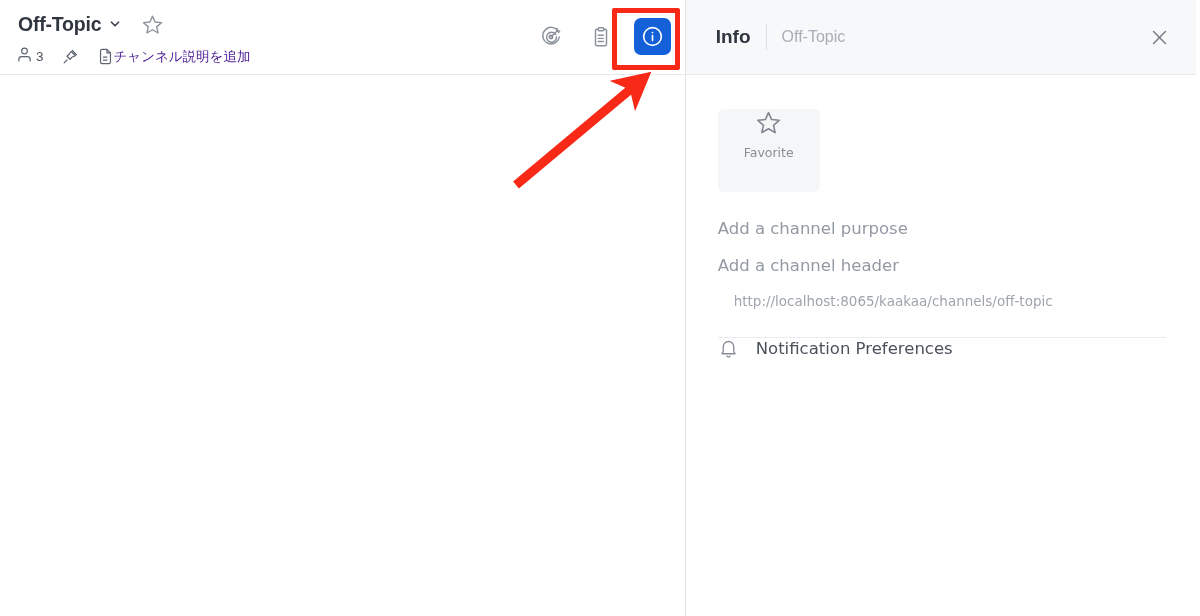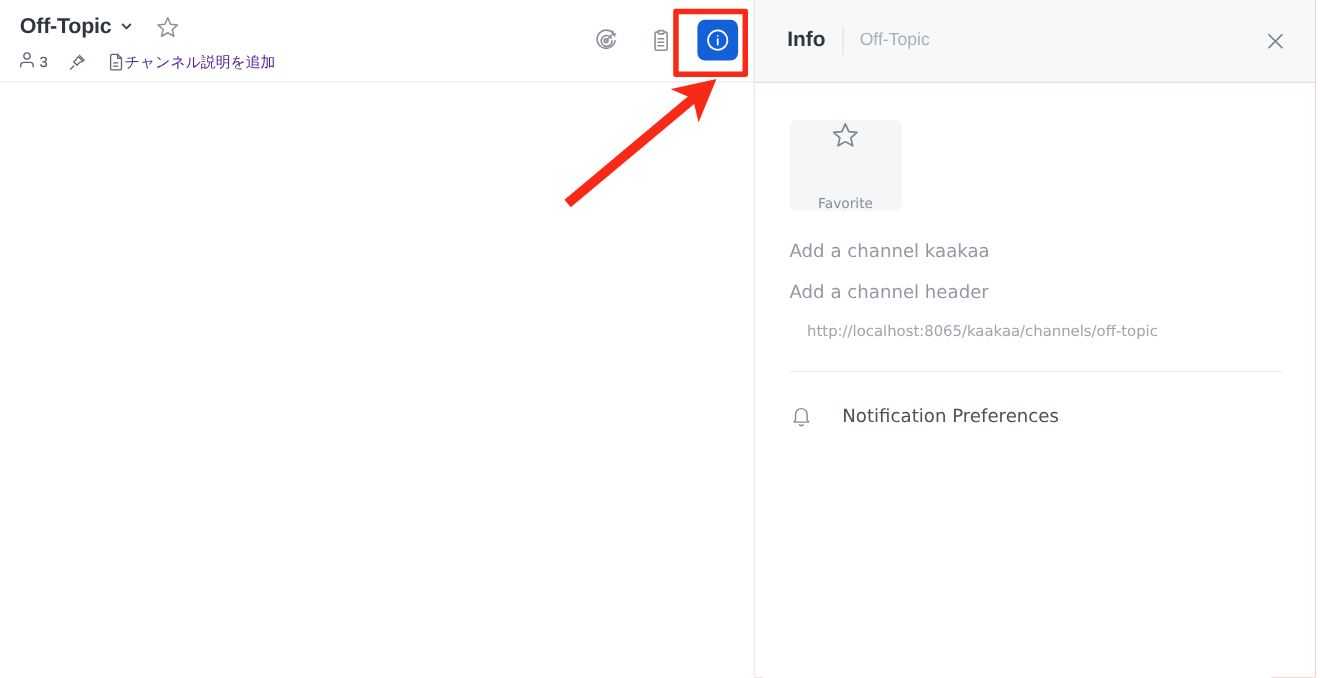--- a/index.html
+++ b/index.html
@@ -50,21 +50,21 @@
     color: #8a9099; border-radius: 5px; background: transparent; border: none; cursor: pointer;
   }
   .hdr-icon-btn.active {
     background: #1460d8; color: #ffffff;
     border-radius: 7px; width: 37px; height: 37px;
   }
   .msg-area { height: 541px; background: #ffffff; }
 
   
   .rhs {
-    width: 512px; height: 616px; background: #ef4444;
+    width: 512px; height: 616px; background: #f0abfc;
     display: flex; flex-direction: column;
   }
   .rhs-header {
     height: 75px; background: #f7f8f9;
     border-bottom: 1px solid #e8e9eb;
     display: flex; align-items: center; padding: 0 18px 0 30px;
     position: relative;
   }
   .rhs-title { font-size: 19px; font-weight: bold; color: #2f3640; }
   .rhs-divider-v { width: 1px; height: 26px; background: #dcdee1; margin: 0 15px; }
@@ -73,41 +73,41 @@
     position: absolute; right: 22px; top: 50%; transform: translateY(-50%);
     width: 30px; height: 30px; display: flex; align-items: center; justify-content: center;
     color: #777d87; background: none; border: none; cursor: pointer;
   }
 
   .rhs-body { flex: 1; padding: 34px 30px 0 32px; background: #ffffff; }
 
   .action-grid { display: flex; gap: 14px; }
   .action-btn {
     width: 102px; height: 83px; background: #f5f6f7; border-radius: 6px;
-    display: flex; flex-direction: column; align-items: center; justify-content: space-between;
+    display: flex; flex-direction: column; align-items: center; justify-content: flex-start;
     gap: 10px; border: none; cursor: pointer; padding: 0;
   }
   .action-ico { color: #7f858f; display: flex; align-items: center; justify-content: center; height: 26px; }
   .action-lbl { font-size: 12.5px; color: #888e98; font-family: "DejaVu Sans", sans-serif; }
 
   .meta-block { margin-top: 27px; }
   .meta-link {
     display: block; font-size: 16.5px; color: #9399a3;
     font-family: "DejaVu Sans", sans-serif; margin-bottom: 18px;
     cursor: pointer; text-decoration: none;
   }
   .meta-url {
     display: block; font-size: 13.5px; color: #9fa4ac;
     font-family: "DejaVu Sans", sans-serif; margin-top: 6px; margin-left: 16px;
   }
   .hr { height: 1px; background: #ebecee; margin: 28px 0 0 0; }
 
   .pref-row {
-    display: flex; align-items: center; gap: 27px;
-    margin-top: 30px; cursor: pointer;
+    display: flex; align-items: center; gap: 17px;
+    cursor: pointer;
   }
   .pref-ico { color: #868c95; display: flex; align-items: center; }
   .pref-lbl { font-size: 16.5px; color: #4b515b; font-family: "DejaVu Sans", sans-serif; }
 
   
   .anno-layer { position: absolute; left: 0; top: 0; width: 1200px; height: 616px; pointer-events: none; }
   .anno-box {
     position: absolute; left: 612px; top: 8px; width: 68px; height: 62px;
     border: 5px solid #f82a17; border-radius: 2px;
   }
@@ -221,21 +221,21 @@
               </svg>
           </span>
           <span class="action-lbl">Favorite</span>
         </button>
 
 
 
       </div>
 
       <div class="meta-block">
-        <a class="meta-link">Add a channel kaakaa</a>
+        <a class="meta-link">Add a channel purpose</a>
         <a class="meta-link">Add a channel header</a>
         <span class="meta-url">http://localhost:8065/kaakaa/channels/off-topic</span>
       </div>
 
       <div class="hr"></div>
 
       <div class="pref-row">
         <span class="pref-ico">
           <svg width="21" height="21" viewBox="0 0 24 24" fill="none" stroke="currentColor" stroke-width="1.5" stroke-linecap="round" stroke-linejoin="round">
               <path d="M18 15.5V10a6 6 0 1 0-12 0v5.5L4.5 18h15z"></path>

